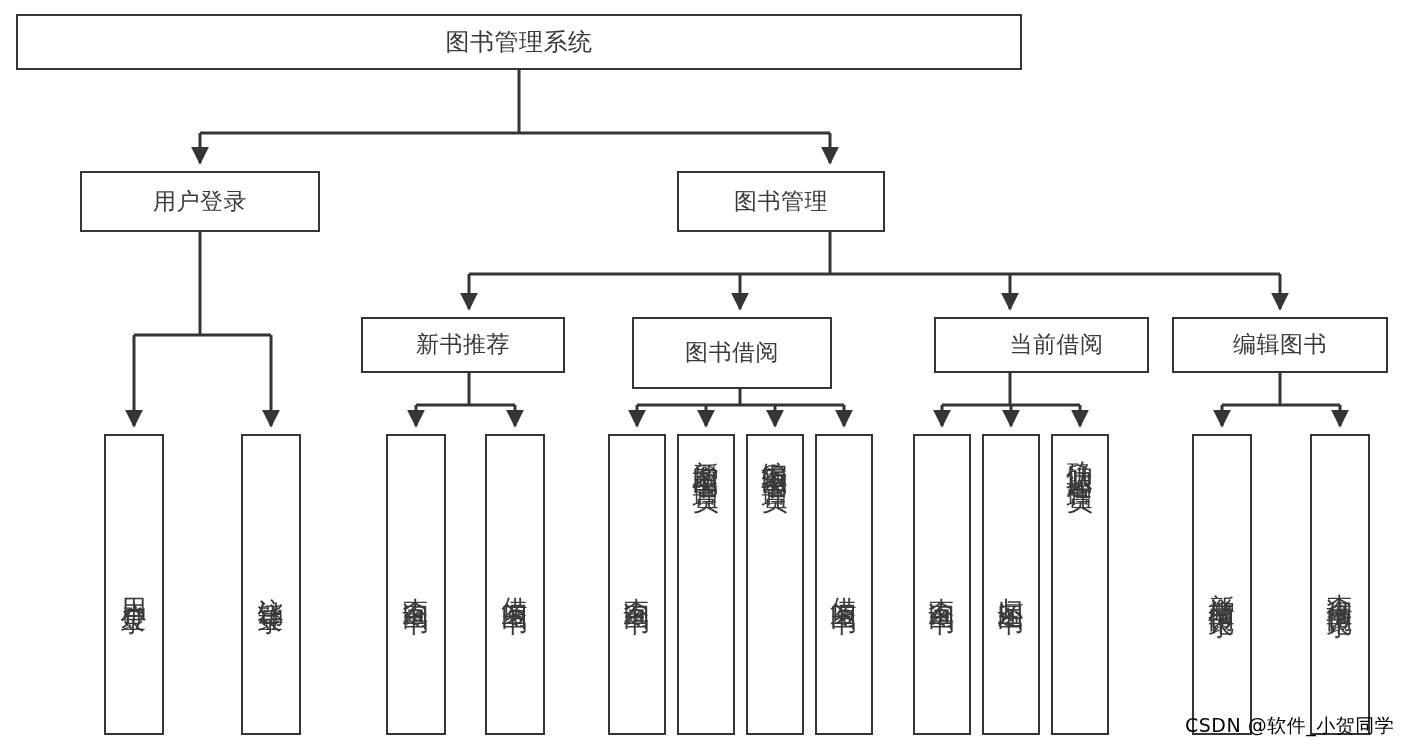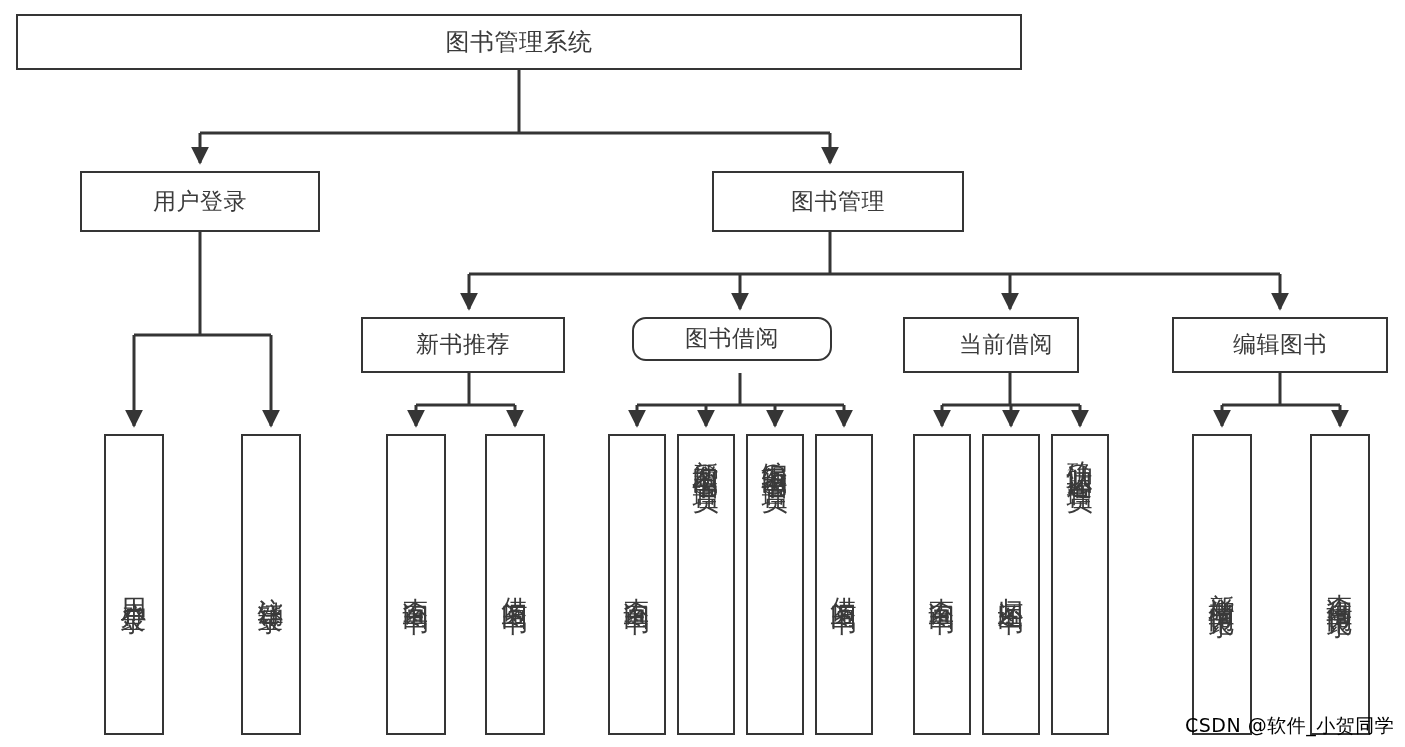--- a/index.html
+++ b/index.html
@@ -133,31 +133,31 @@
     </g>
   </svg>
 
   <div class="node horiz root" style="left:16px; top:14px; width:1006px; height:56px;">
     <span class="node-label">图书管理系统</span>
   </div>
 
   <div class="node horiz" style="left:80px; top:171px; width:240px; height:61px;">
     <span class="node-label">用户登录</span>
   </div>
-  <div class="node horiz" style="left:712px; top:171px; width:252px; height:61px;">
+  <div class="node horiz" style="left:677px; top:171px; width:208px; height:61px;">
     <span class="node-label">图书管理</span>
   </div>
 
   <div class="node horiz" style="left:361px; top:317px; width:204px; height:56px;">
     <span class="node-label">新书推荐</span>
   </div>
-  <div class="node horiz" style="left:632px; top:317px; width:200px; height:44px;border-radius:14px;">
+  <div class="node horiz" style="left:632px; top:317px; width:200px; height:72px;">
     <span class="node-label">图书借阅</span>
   </div>
-  <div class="node horiz" style="left:903px; top:317px; width:176px; height:56px;padding-left:30px;">
+  <div class="node horiz" style="left:934px; top:317px; width:215px; height:56px;padding-left:30px;">
     <span class="node-label">当前借阅</span>
   </div>
   <div class="node horiz" style="left:1172px; top:317px; width:216px; height:56px;">
     <span class="node-label">编辑图书</span>
   </div>
 
   <div class="node vert centered" style="left:104px; top:434px; width:60px; height:301px;">
     <span class="node-label">用户登录</span>
   </div>
   <div class="node vert centered" style="left:241px; top:434px; width:60px; height:301px;">

